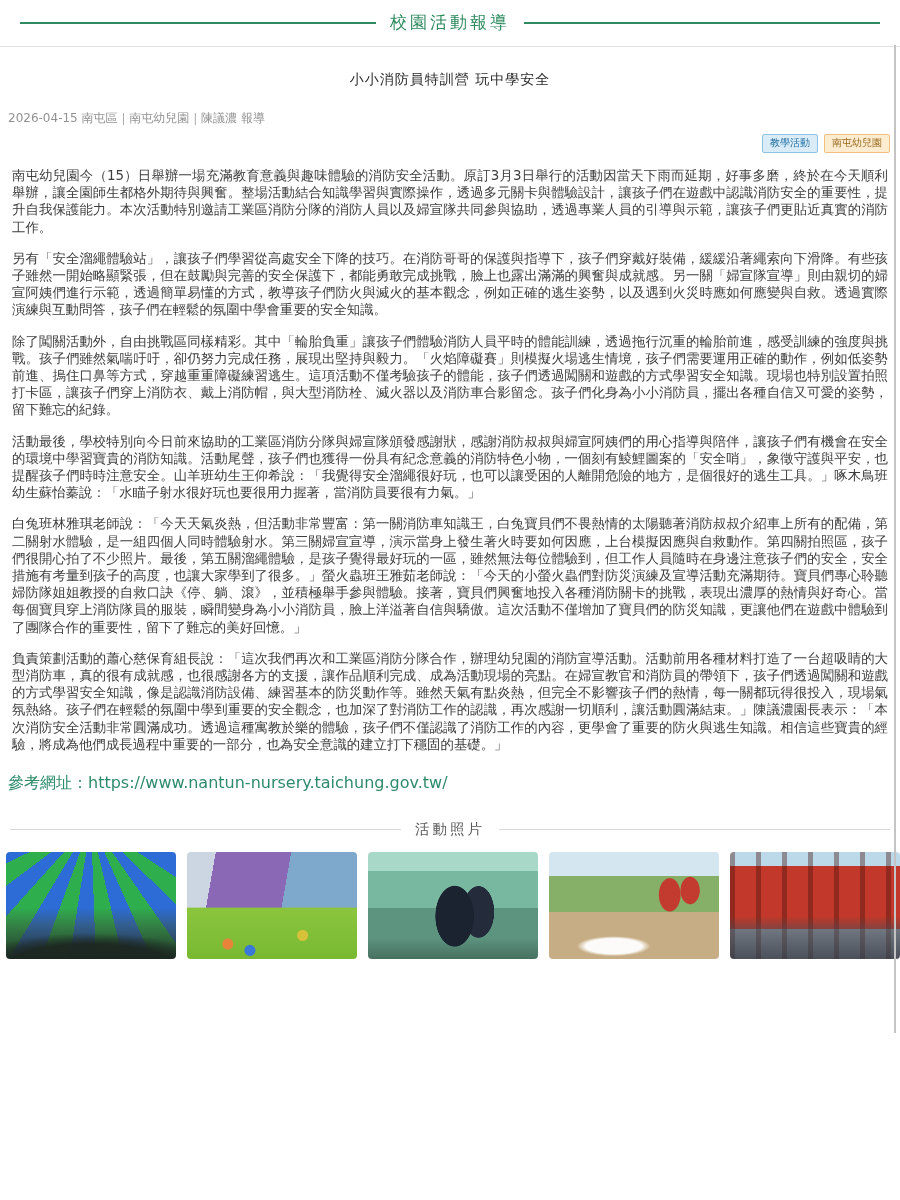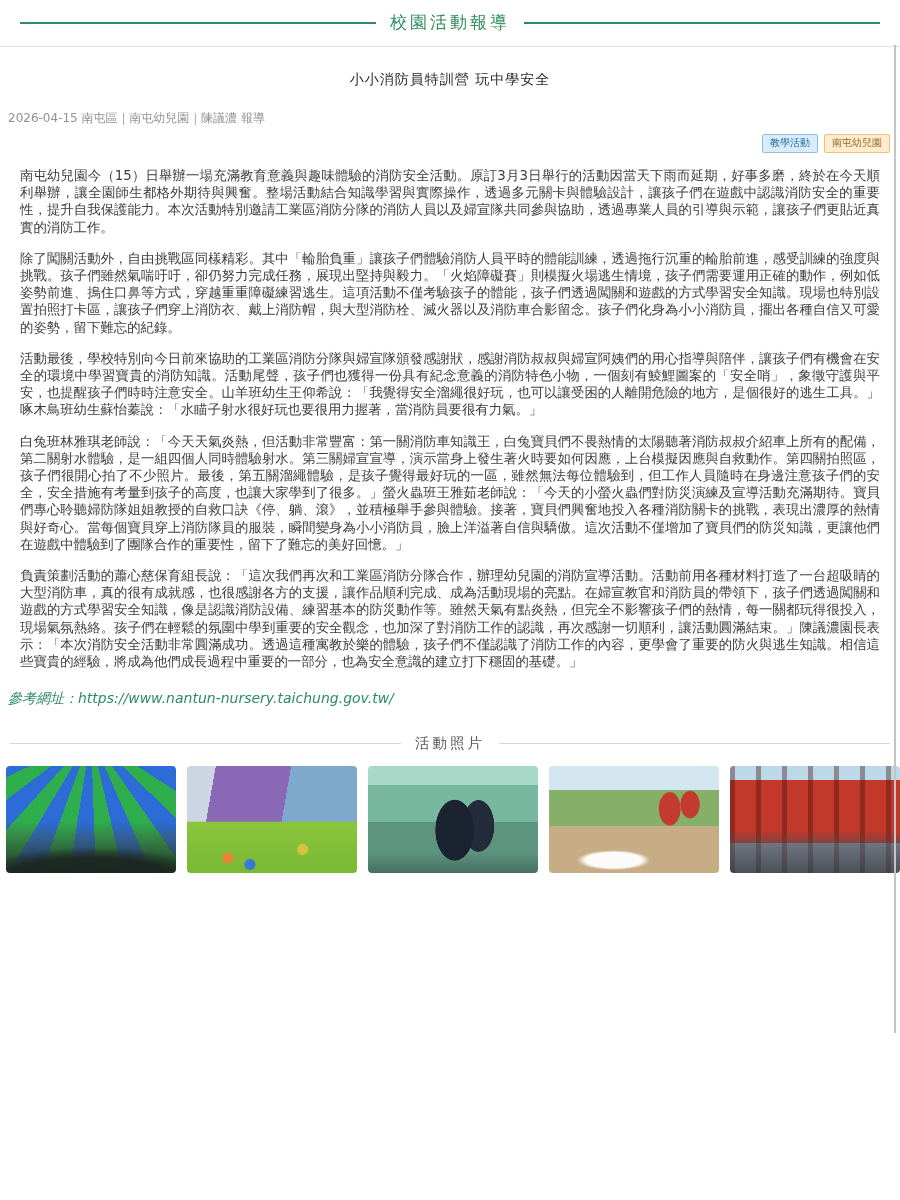--- a/index.html
+++ b/index.html
@@ -14,23 +14,23 @@
   .top-hr { border-bottom:1px solid #e2e2e2; margin-top:12px; }
 
   .article { padding:0 8px; }
   .a-title { text-align:center; font-size:14px; color:#2a2a2a; margin-top:24px; letter-spacing:1px; }
   .byline { text-align:left; color:#919191; font-size:12px; margin-top:21px; padding-right:2px; }
   .tags { display:flex; justify-content:flex-end; gap:6px; margin-top:7px; padding-right:2px; }
   .tag { font-size:10px; line-height:1; padding:3px 7px 4px; border-radius:2px; border:1px solid; cursor:pointer;font-family:Liberation Serif, serif; }
   .tag.blue   { background:#d9ecf8; border-color:#8fc1e3; color:#2471a3; }
   .tag.orange { background:#fdeccf; border-color:#f2c07e; color:#9a6a1f; }
 
-  .body-text p { font-size:13.4px; line-height:17.2px; text-align:justify; margin:14px 12px; color:#3d3d3d; }
+  .body-text p { font-size:13.4px; line-height:17.2px; text-align:justify; margin:14px 4px; color:#3d3d3d; }
 
-  .reference { font-style:italic; color:#2e8b6a; font-size:14px; margin-top:20px; }
+  .reference { color:#2e8b6a; font-size:16px; margin-top:20px; }
   .reference a { color:#2e8b6a; text-decoration:none; cursor:pointer; }
 
   
   .photos-header { display:flex; align-items:center; gap:14px; margin-top:26px; padding:0 10px; }
   .photos-header .prule { flex:1; height:1px; background:#d8d8d8; }
   .photos-header .ptitle { color:#5a5a5a; font-size:14.5px; letter-spacing:3px; white-space:nowrap; }
   .photo-row { display:flex; gap:11px; padding:0 6px; margin-top:13px; }
   .photo { width:170px; height:107px; border-radius:4px; flex:none; cursor:pointer; background-color:#9db8a8; }
 
   .photo.p1{ background:
@@ -76,20 +76,21 @@
     <div class="a-title">小小消防員特訓營 玩中學安全</div>
     <div class="byline">2026-04-15 南屯區｜南屯幼兒園｜陳議濃 報導</div>
 
     <div class="tags">
       <span class="tag blue">教學活動</span>
       <span class="tag orange">南屯幼兒園</span>
     </div>
 
     <div class="body-text">
       <p>南屯幼兒園今（15）日舉辦一場充滿教育意義與趣味體驗的消防安全活動。原訂3月3日舉行的活動因當天下雨而延期，好事多磨，終於在今天順利舉辦，讓全園師生都格外期待與興奮。整場活動結合知識學習與實際操作，透過多元關卡與體驗設計，讓孩子們在遊戲中認識消防安全的重要性，提升自我保護能力。本次活動特別邀請工業區消防分隊的消防人員以及婦宣隊共同參與協助，透過專業人員的引導與示範，讓孩子們更貼近真實的消防工作。</p>
+      <p>另有「安全溜繩體驗站」，讓孩子們學習從高處安全下降的技巧。在消防哥哥的保護與指導下，孩子們穿戴好裝備，緩緩沿著繩索向下滑降。有些孩子雖然一開始略顯緊張，但在鼓勵與完善的安全保護下，都能勇敢完成挑戰，臉上也露出滿滿的興奮與成就感。另一關「婦宣隊宣導」則由親切的婦宣阿姨們進行示範，透過簡單易懂的方式，教導孩子們防火與滅火的基本觀念，例如正確的逃生姿勢，以及遇到火災時應如何應變與自救。透過實際演練與互動問答，孩子們在輕鬆的氛圍中學會重要的安全知識。</p>
       <p>除了闖關活動外，自由挑戰區同樣精彩。其中「輪胎負重」讓孩子們體驗消防人員平時的體能訓練，透過拖行沉重的輪胎前進，感受訓練的強度與挑戰。孩子們雖然氣喘吁吁，卻仍努力完成任務，展現出堅持與毅力。「火焰障礙賽」則模擬火場逃生情境，孩子們需要運用正確的動作，例如低姿勢前進、摀住口鼻等方式，穿越重重障礙練習逃生。這項活動不僅考驗孩子的體能，孩子們透過闖關和遊戲的方式學習安全知識。現場也特別設置拍照打卡區，讓孩子們穿上消防衣、戴上消防帽，與大型消防栓、滅火器以及消防車合影留念。孩子們化身為小小消防員，擺出各種自信又可愛的姿勢，留下難忘的紀錄。</p>
       <p>活動最後，學校特別向今日前來協助的工業區消防分隊與婦宣隊頒發感謝狀，感謝消防叔叔與婦宣阿姨們的用心指導與陪伴，讓孩子們有機會在安全的環境中學習寶貴的消防知識。活動尾聲，孩子們也獲得一份具有紀念意義的消防特色小物，一個刻有鯪鯉圖案的「安全哨」，象徵守護與平安，也提醒孩子們時時注意安全。山羊班幼生王仰希說：「我覺得安全溜繩很好玩，也可以讓受困的人離開危險的地方，是個很好的逃生工具。」啄木鳥班幼生蘇怡蓁說：「水瞄子射水很好玩也要很用力握著，當消防員要很有力氣。」</p>
       <p>白兔班林雅琪老師說：「今天天氣炎熱，但活動非常豐富：第一關消防車知識王，白兔寶貝們不畏熱情的太陽聽著消防叔叔介紹車上所有的配備，第二關射水體驗，是一組四個人同時體驗射水。第三關婦宣宣導，演示當身上發生著火時要如何因應，上台模擬因應與自救動作。第四關拍照區，孩子們很開心拍了不少照片。最後，第五關溜繩體驗，是孩子覺得最好玩的一區，雖然無法每位體驗到，但工作人員隨時在身邊注意孩子們的安全，安全措施有考量到孩子的高度，也讓大家學到了很多。」螢火蟲班王雅茹老師說：「今天的小螢火蟲們對防災演練及宣導活動充滿期待。寶貝們專心聆聽婦防隊姐姐教授的自救口訣《停、躺、滾》，並積極舉手參與體驗。接著，寶貝們興奮地投入各種消防關卡的挑戰，表現出濃厚的熱情與好奇心。當每個寶貝穿上消防隊員的服裝，瞬間變身為小小消防員，臉上洋溢著自信與驕傲。這次活動不僅增加了寶貝們的防災知識，更讓他們在遊戲中體驗到了團隊合作的重要性，留下了難忘的美好回憶。」</p>
       <p>負責策劃活動的蕭心慈保育組長說：「這次我們再次和工業區消防分隊合作，辦理幼兒園的消防宣導活動。活動前用各種材料打造了一台超吸睛的大型消防車，真的很有成就感，也很感謝各方的支援，讓作品順利完成、成為活動現場的亮點。在婦宣教官和消防員的帶領下，孩子們透過闖關和遊戲的方式學習安全知識，像是認識消防設備、練習基本的防災動作等。雖然天氣有點炎熱，但完全不影響孩子們的熱情，每一關都玩得很投入，現場氣氛熱絡。孩子們在輕鬆的氛圍中學到重要的安全觀念，也加深了對消防工作的認識，再次感謝一切順利，讓活動圓滿結束。」陳議濃園長表示：「本次消防安全活動非常圓滿成功。透過這種寓教於樂的體驗，孩子們不僅認識了消防工作的內容，更學會了重要的防火與逃生知識。相信這些寶貴的經驗，將成為他們成長過程中重要的一部分，也為安全意識的建立打下穩固的基礎。」</p>
     </div>
 
     <div class="reference"><span>參考網址：</span><a>https://www.nantun-nursery.taichung.gov.tw/</a></div>
   </div>
 
   <div class="photos-header">

